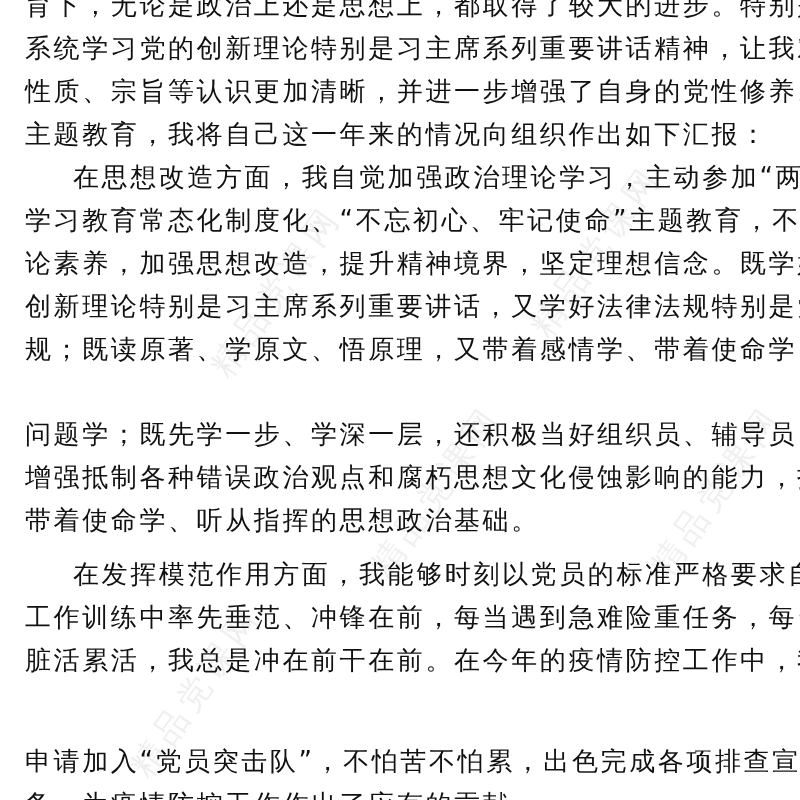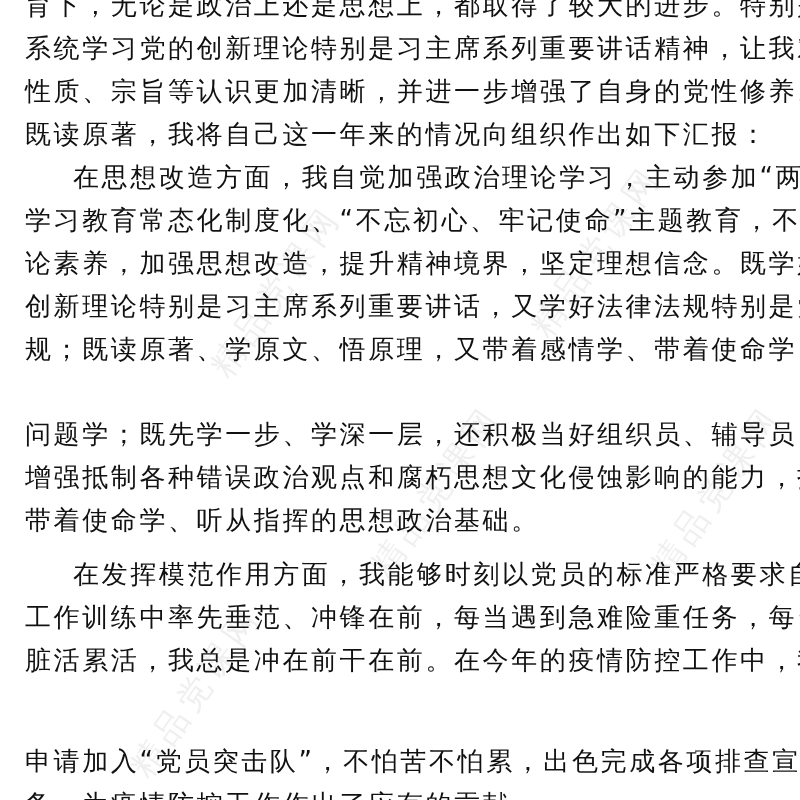--- a/index.html
+++ b/index.html
@@ -52,21 +52,21 @@
   <div class="watermark" style="left:200px; top:360px;">精品党课网</div>
   <div class="watermark" style="left:520px; top:320px;">精品党课网</div>
   <div class="watermark" style="left:360px; top:560px;">精品党课网</div>
   <div class="watermark" style="left:640px; top:560px;">精品党课网</div>
   <div class="watermark" style="left:120px; top:760px;">精品党课网</div>
 
   <div id="lines">
       <div class="line" style="top: -16px;">育下，无论是政治上还是思想上，都取得了较大的进步。特别是通过</div>
       <div class="line" style="top: 27px;">系统学习党的创新理论特别是习主席系列重要讲话精神，让我对党的</div>
       <div class="line" style="top: 70px;">性质、宗旨等认识更加清晰，并进一步增强了自身的党性修养。现在</div>
-      <div class="line last" style="top: 113px;">既读原著，我将自己这一年来的情况向组织作出如下汇报：</div>
+      <div class="line last" style="top: 113px;">主题教育，我将自己这一年来的情况向组织作出如下汇报：</div>
       <div class="line indent" style="top: 156px;">在思想改造方面，我自觉加强政治理论学习，主动参加“两学一做”</div>
       <div class="line" style="top: 199px;">学习教育常态化制度化、“不忘初心、牢记使命”主题教育，不断提高理</div>
       <div class="line" style="top: 242px;">论素养，加强思想改造，提升精神境界，坚定理想信念。既学好党的</div>
       <div class="line" style="top: 285px;">创新理论特别是习主席系列重要讲话，又学好法律法规特别是党章党</div>
       <div class="line" style="top: 328px;">规；既读原著、学原文、悟原理，又带着感情学、带着使命学、带着</div>
       <div class="line" style="top: 413px;">问题学；既先学一步、学深一层，还积极当好组织员、辅导员，不断</div>
       <div class="line" style="top: 456px;">增强抵制各种错误政治观点和腐朽思想文化侵蚀影响的能力，打牢了</div>
       <div class="line last" style="top: 499px;">带着使命学、听从指挥的思想政治基础。</div>
       <div class="line indent" style="top: 553px;">在发挥模范作用方面，我能够时刻以党员的标准严格要求自己，</div>
       <div class="line" style="top: 596px;">工作训练中率先垂范、冲锋在前，每当遇到急难险重任务，每当有了</div>

